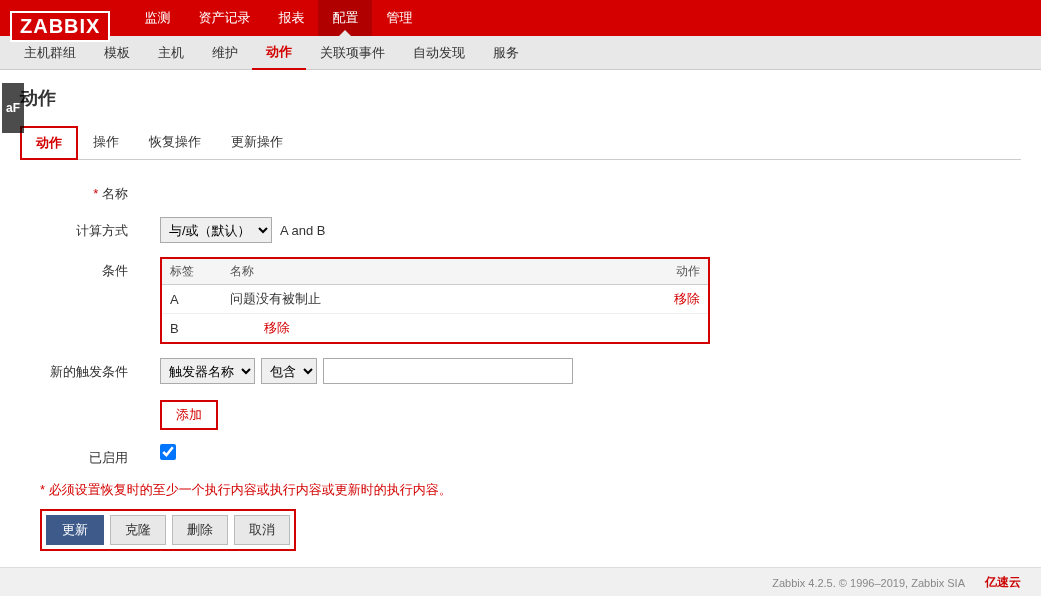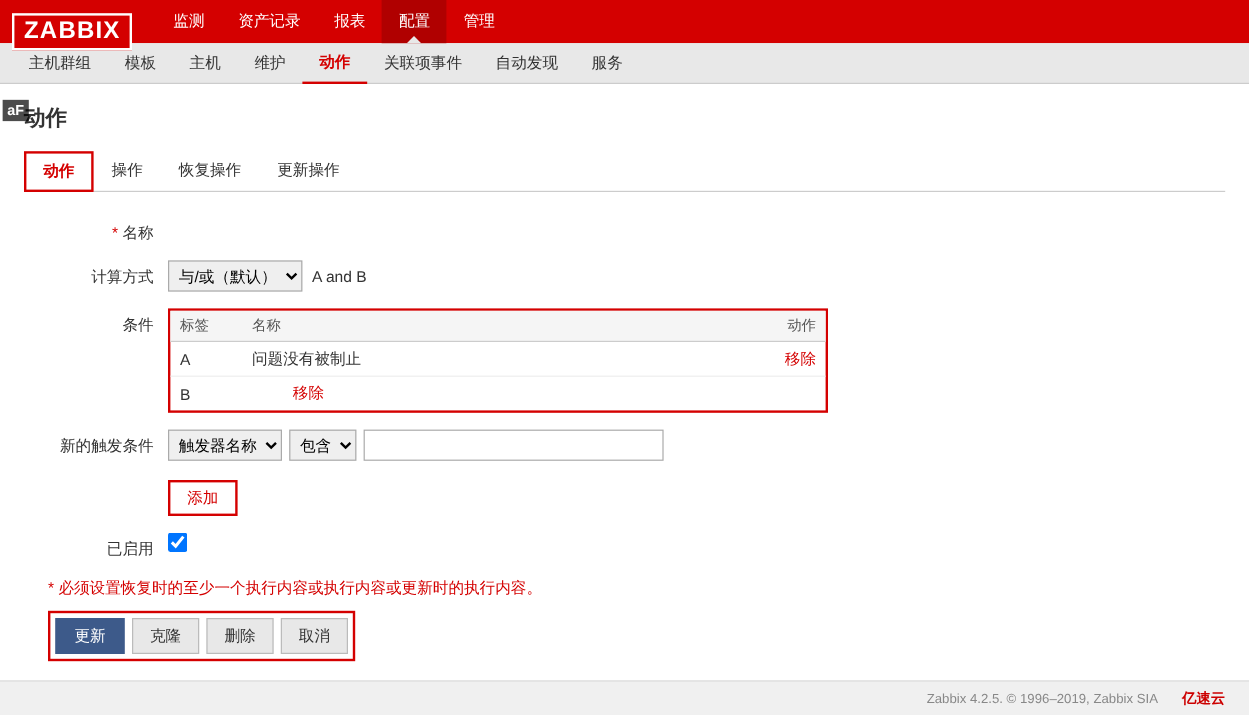--- a/index.html
+++ b/index.html
@@ -117,20 +117,21 @@
     
     .form-area {
       padding: 0 20px;
       max-width: 800px;
     }
 
     .form-row {
       display: flex;
       align-items: flex-start;
       margin-bottom: 14px;
+      gap: 20px;
     }
 
     .form-label {
       width: 100px;
       text-align: right;
       padding-right: 12px;
       padding-top: 5px;
       color: #333;
       font-size: 13px;
       flex-shrink: 0;
@@ -283,21 +284,21 @@
     }
 
     
     .af-indicator {
       position: fixed;
       left: 2px;
       top: 83px;
       background: rgba(0,0,0,0.7);
       color: white;
       font-size: 12px;
-      padding: 2px 4px;
+      padding: 18px 4px;
       font-weight: bold;
       z-index: 999;
     }
   </style>
 </head>
 <body>
 
 <div class="top-nav">
   <div class="logo">
     <span>ZABBIX</span>

